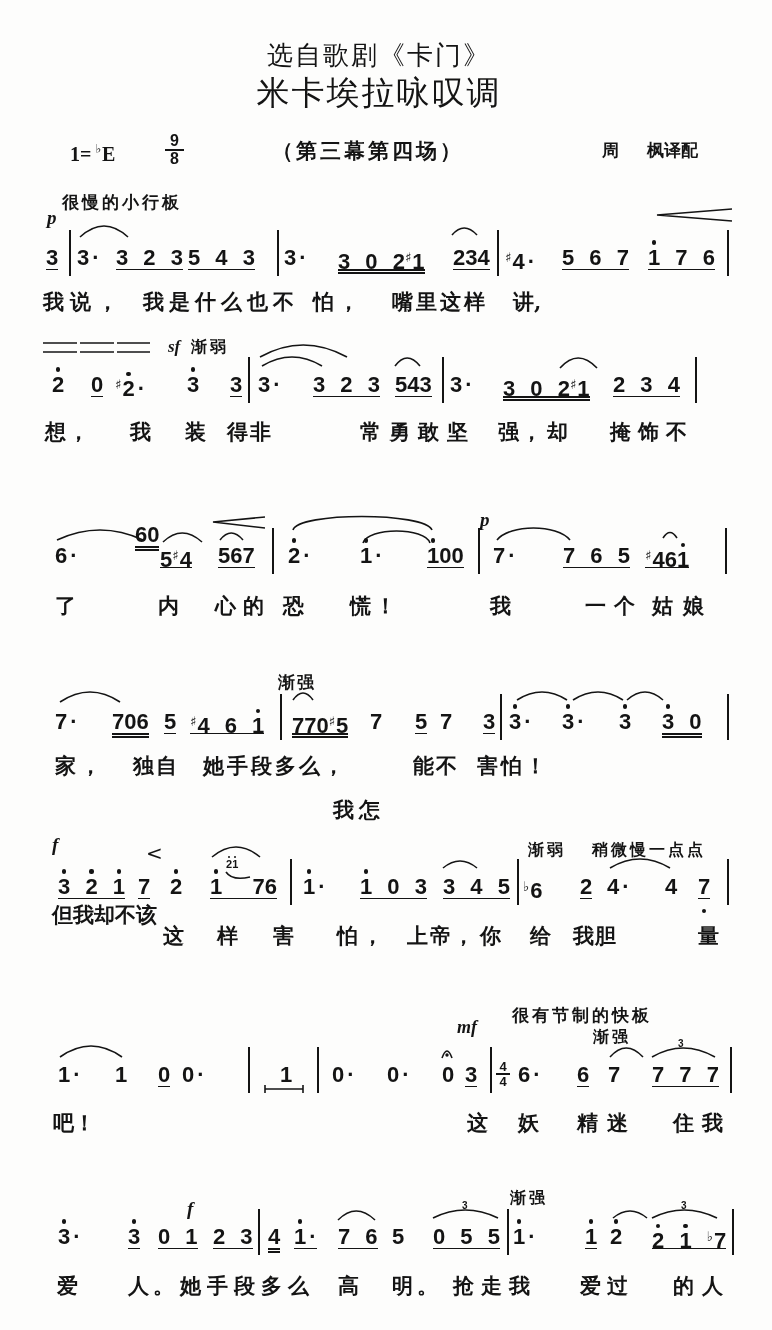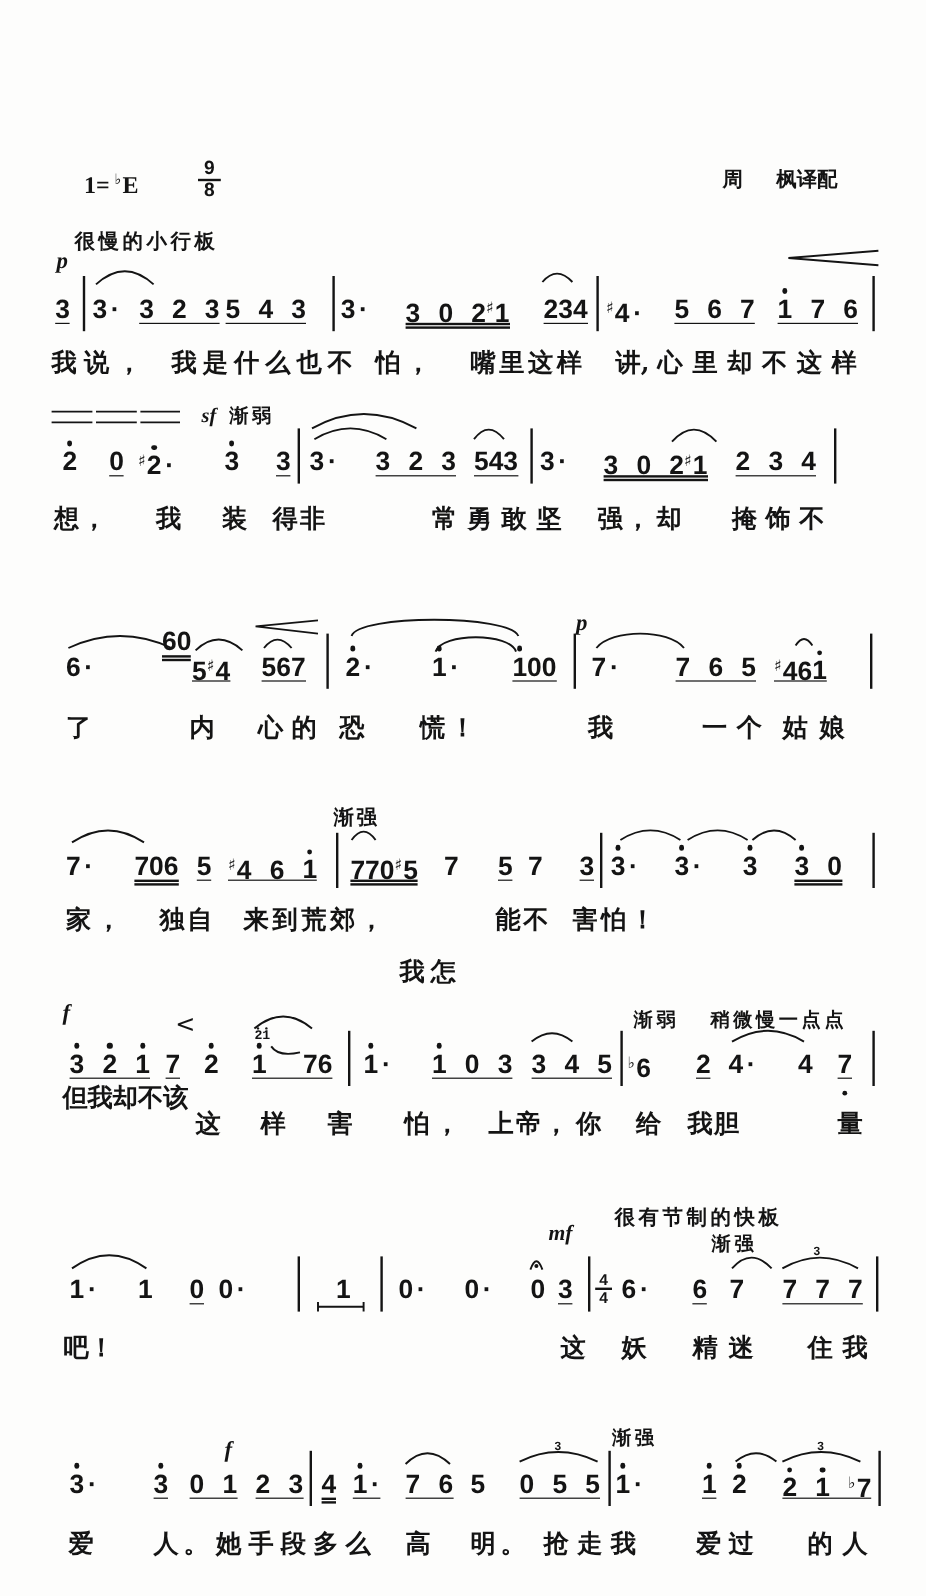--- a/index.html
+++ b/index.html
@@ -39,26 +39,29 @@
   .cres { position: absolute; font: 20px "DejaVu Sans", sans-serif; line-height: 20px; }
 
   svg.ov { position: absolute; left: 0; top: 0; }
   svg.ov path { fill: none; stroke: #141414; stroke-width: 1.6; }
 </style>
 </head>
 <body>
 
 <div id="page">
 
+  <div class="abs t1">选自歌剧《卡门》</div>
+  <div class="abs t2">米卡埃拉咏叹调</div>
   <div class="abs key">1=<span class="acc">♭</span>E</div>
   <div class="abs frac" style="left:165px;top:134px;">
     <span>9</span>
     <span class="fl"></span>
     <span>8</span>
   </div>
+  <div class="abs scene">（第三幕第四场）</div>
   <div class="abs credit">周 枫译配</div>
 
   <svg class="ov" width="772" height="1330" viewBox="0 0 772 1330">
 
     <path d="M80 237 Q104 215 128 237"></path>
     <path d="M452 235 Q464 221 477 235"></path>
     <path d="M732 209 L657 215 L732 221"></path>
 
     <path d="M43 343 H150" stroke-dasharray="34 3"></path>
     <path d="M43 352 H150" stroke-dasharray="34 3"></path>
@@ -117,21 +120,20 @@
     <span class="nt" style="left:505px;top:247px;"><span class="acc">♯</span>4<span class="aug">·</span></span>
     <span class="nt u1" style="left:562px;top:247px;">5 6 7</span>
     <span class="nt u1" style="left:648px;top:247px;"><span class="hi">1</span> 7 6</span>
     <div class="bar" style="left:727px;top:230px;"></div>
 
     <span class="ly" style="left:43px;top:290px;letter-spacing:6px;">我说，</span>
     <span class="ly" style="left:143px;top:290px;letter-spacing:5px;">我是什么也不</span>
     <span class="ly" style="left:313px;top:290px;letter-spacing:4px;">怕，</span>
     <span class="ly" style="left:392px;top:290px;letter-spacing:3px;">嘴里这样</span>
     <span class="ly" style="left:513px;top:290px;">讲,</span>
-    <span class="ly" style="left:548px;top:290px;letter-spacing:8px;">心里却不这样</span>
   </div>
 
   <div class="sys">
     <div class="dyn" style="left:168px;top:337px;font-size:17px;">sf</div>
     <div class="mk" style="left:191px;top:338px;">渐弱</div>
 
     <span class="nt" style="left:52px;top:374px;"><span class="hi">2</span></span>
     <span class="nt u1" style="left:91px;top:374px;">0</span>
     <span class="nt" style="left:115px;top:374px;"><span class="acc">♯</span><span class="hi">2</span><span class="aug">·</span></span>
     <span class="nt" style="left:187px;top:374px;"><span class="hi">3</span></span>
@@ -198,32 +200,32 @@
     <span class="nt u1" style="left:483px;top:711px;">3</span>
     <div class="bar" style="left:500px;top:694px;"></div>
     <span class="nt" style="left:509px;top:711px;"><span class="hi">3</span><span class="aug">·</span></span>
     <span class="nt" style="left:562px;top:711px;"><span class="hi">3</span><span class="aug">·</span></span>
     <span class="nt" style="left:619px;top:711px;"><span class="hi">3</span></span>
     <span class="nt u2" style="left:662px;top:711px;text-align:right;"><span class="hi">3</span> 0</span>
     <div class="bar" style="left:727px;top:694px;"></div>
 
     <span class="ly" style="left:55px;top:754px;letter-spacing:4px;">家，</span>
     <span class="ly" style="left:133px;top:754px;letter-spacing:2px;">独自</span>
-    <span class="ly" style="left:203px;top:754px;letter-spacing:3px;">来到荒郊，</span>
+    <span class="ly" style="left:203px;top:754px;letter-spacing:3px;">她手段多么，</span>
     <span class="ly" style="left:333px;top:754px;letter-spacing:5px;margin-top:44px;">我怎</span>
     <span class="ly" style="left:413px;top:754px;letter-spacing:2px;">能不</span>
     <span class="ly" style="left:477px;top:754px;letter-spacing:3px;">害怕！</span>
   </div>
 
   <div class="sys">
     <div class="dyn" style="left:52px;top:835px;">f</div>
     <div class="cres" style="left:146px;top:843px;">&lt;</div>
     <div class="mk" style="left:528px;top:841px;">渐弱</div>
     <div class="mk" style="left:592px;top:841px;">稍微慢一点点</div>
-    <span class="nt grace" style="left:212px;top:859px;font-family:Liberation Mono, monospace;"><span class="hi">2</span><span class="hi">1</span></span>
+    <span class="nt grace" style="left:226px;top:859px;"><span class="hi">2</span><span class="hi">1</span></span>
 
     <span class="nt u1" style="left:58px;top:876px;"><span class="hi">3</span> <span class="hi">2</span> <span class="hi">1</span></span>
     <span class="nt u1" style="left:138px;top:876px;">7</span>
     <span class="nt" style="left:170px;top:876px;"><span class="hi">2</span></span>
     <span class="nt u1" style="left:210px;top:876px;"><span class="hi">1</span>  76</span>
     <div class="bar" style="left:290px;top:859px;"></div>
     <span class="nt" style="left:303px;top:876px;"><span class="hi">1</span><span class="aug">·</span></span>
     <span class="nt u1" style="left:360px;top:876px;"><span class="hi">1</span> 0 3</span>
     <span class="nt u1" style="left:443px;top:876px;">3 4 5</span>
     <div class="bar" style="left:517px;top:859px;"></div>

